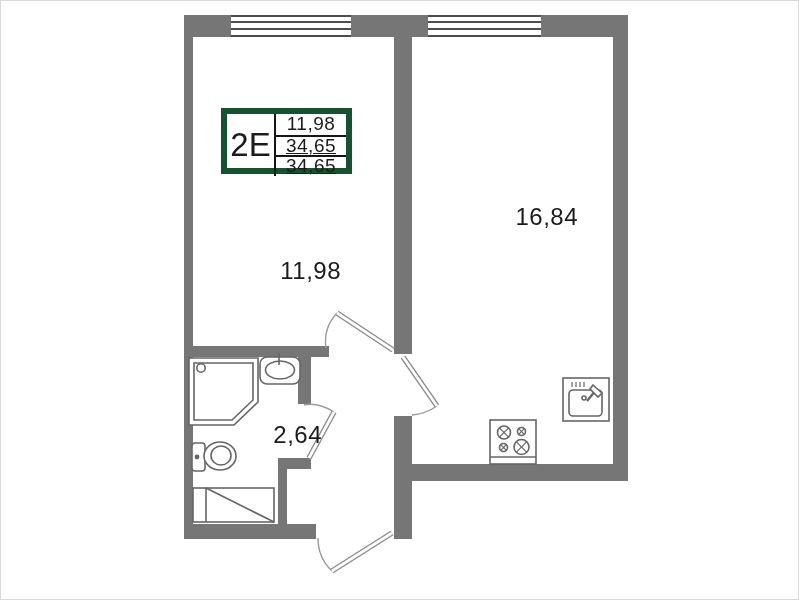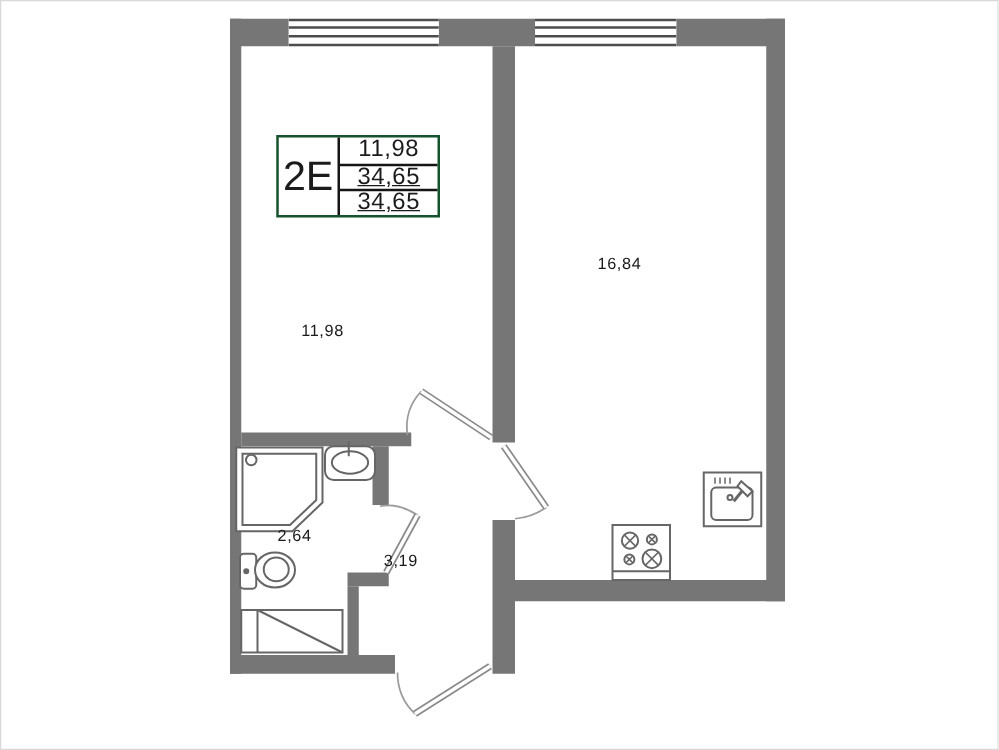--- a/index.html
+++ b/index.html
@@ -24,26 +24,26 @@
     background-size:100% 2px;
     background-position:0 0,0 6px,0 13px,0 20px;
   }
   svg#linework{position:absolute;left:0;top:0;}
   .arc{stroke:#9b9b9b;stroke-width:1.4;fill:none;}
   .leaf-out{stroke:#8a8a8a;stroke-width:5.5;}
   .leaf-in{stroke:#ffffff;stroke-width:2.8;}
   .fx{stroke:#666666;stroke-width:1.6;fill:#ffffff;}
   .fx .thin{stroke-width:1.2;}
   .room-label{
-    position:absolute;width:100px;height:22px;text-align:left;
-    font-size:13px;color:#1b1b1b;letter-spacing:0.5px;
+    position:absolute;width:100px;height:22px;text-align:right;
+    font-size:24px;color:#1b1b1b;letter-spacing:0.5px;
   }
   #title-block{
     position:absolute;left:220px;top:107px;width:131px;height:66px;
-    box-sizing:border-box;border:2px solid #14532d;background:#ffffff;
+    box-sizing:border-box;border:6px solid #14532d;background:#ffffff;
     display:grid;grid-template-columns:49px 1fr;
   }
   #title-type{
     grid-row:1 / span 3;border-right:2px solid #151515;
     display:flex;align-items:center;justify-content:center;
     font-size:33px;color:#1b1b1b;
   }
   .title-val{
     box-sizing:border-box;height:20.6px;
     display:flex;align-items:center;justify-content:center;
@@ -150,21 +150,20 @@
       <line class="thin" x1="583" y1="381" x2="583" y2="386"></line>
       <circle cx="583" cy="397" r="2"></circle>
       <line x1="586" y1="400" x2="595" y2="389" stroke-width="2.4"></line>
       <path d="M592,384 L601,392 L597,396 L589,388 Z"></path>
     </g>
   </svg>
 
   <div class="room-label" style="left:240px;top:256px;">11,98</div>
   <div class="room-label" style="left:477px;top:202px;">16,84</div>
   <div class="room-label" style="left:221px;top:420px;">2,64</div>
-  <div class="room-label" style="left:306px;top:440px;">3,19</div>
 
   <div id="title-block">
     <div id="title-type">2Е</div>
     <div>
       <div class="title-val">11,98</div>
       <div class="title-val">34,65</div>
       <div class="title-val">34,65</div>
     </div>
   </div>
 

